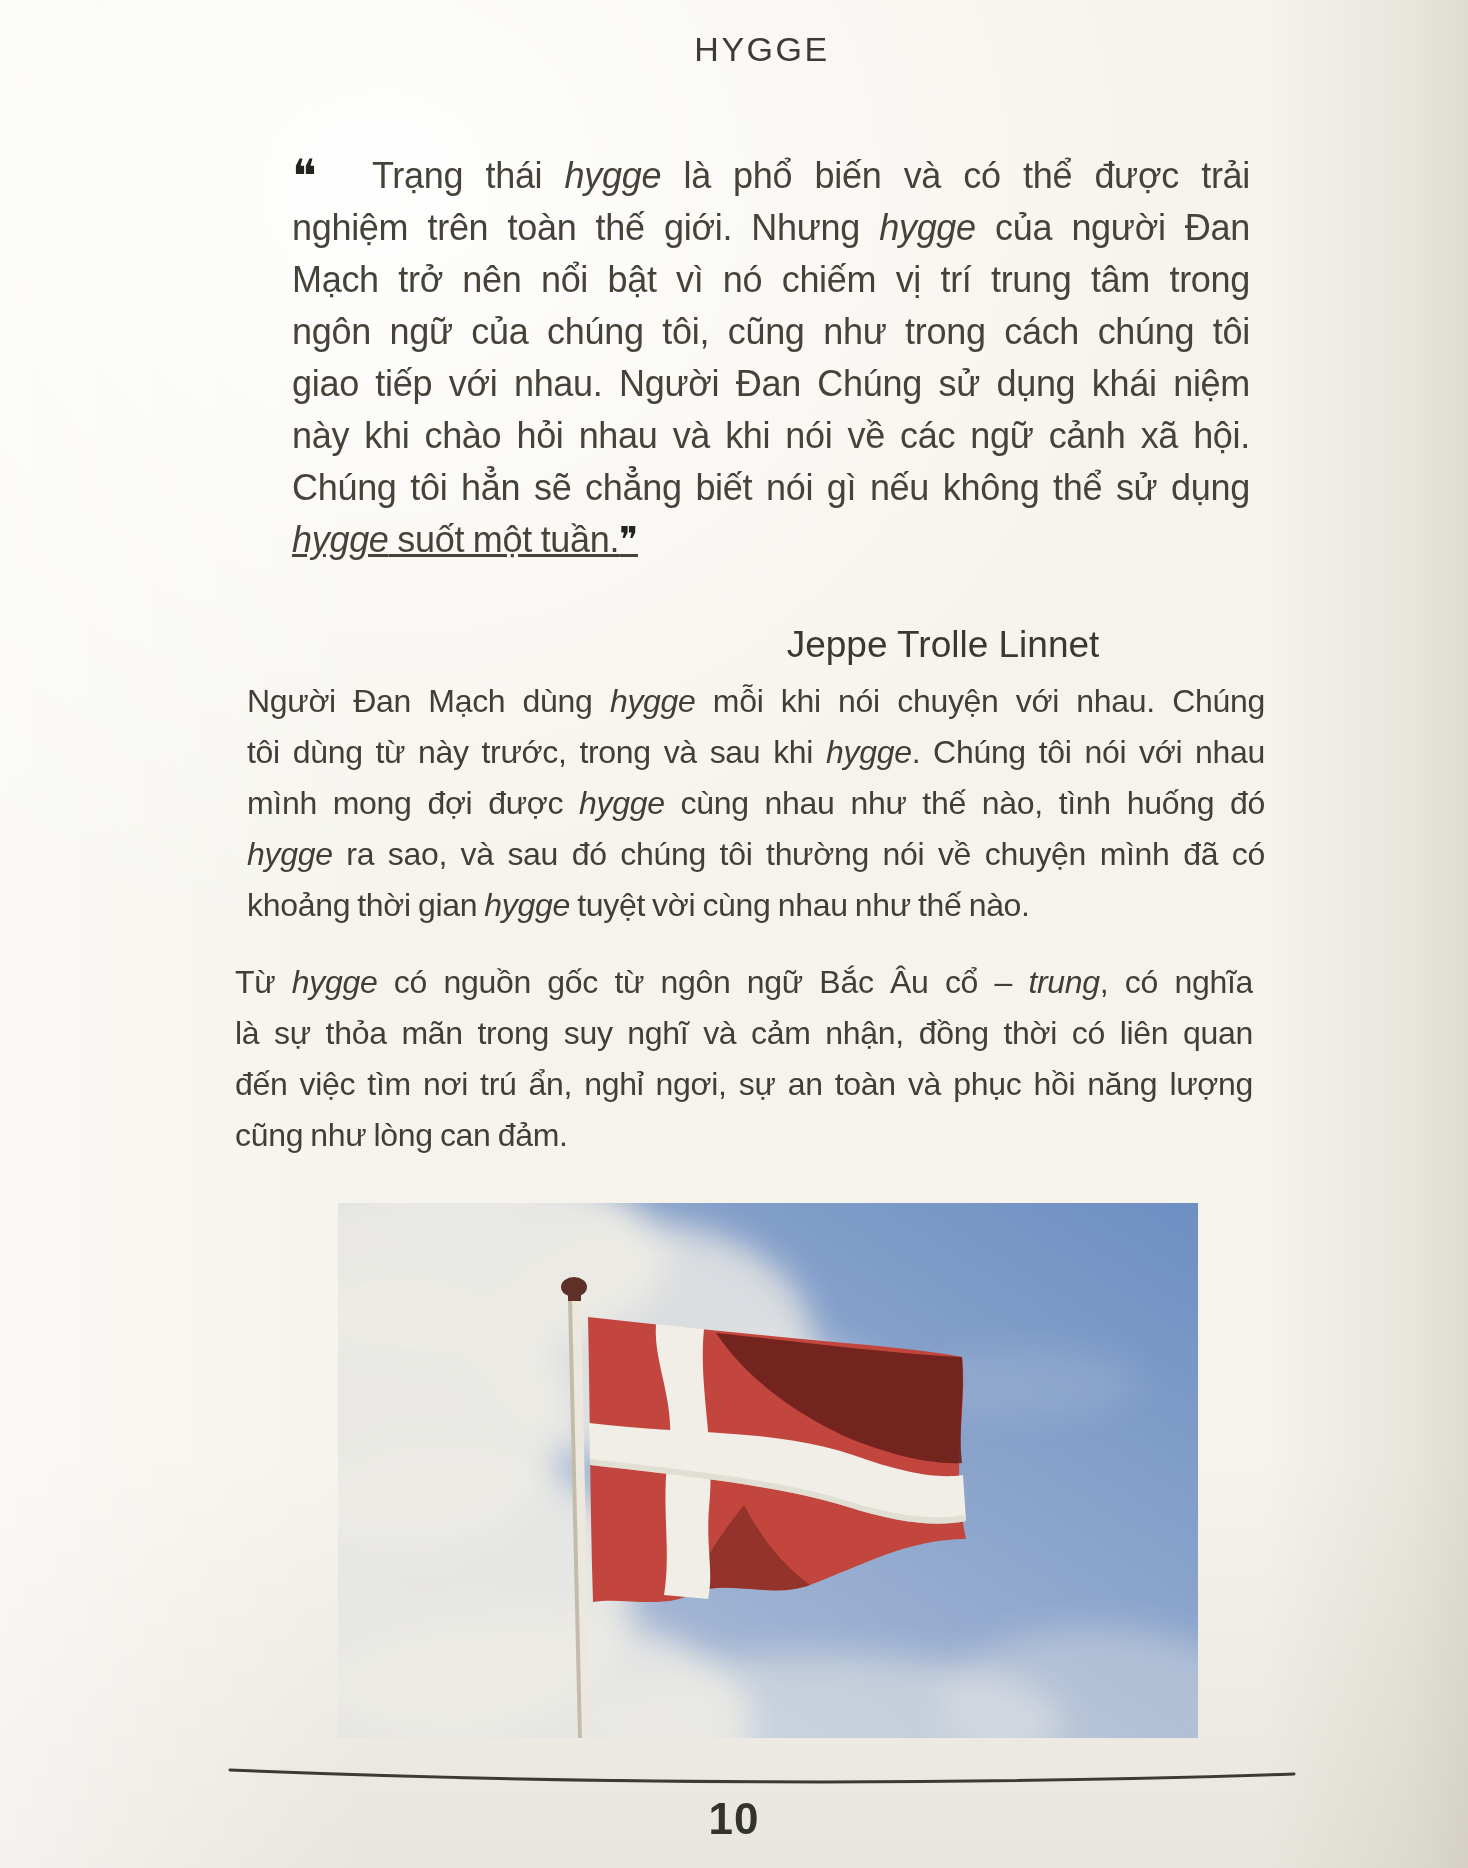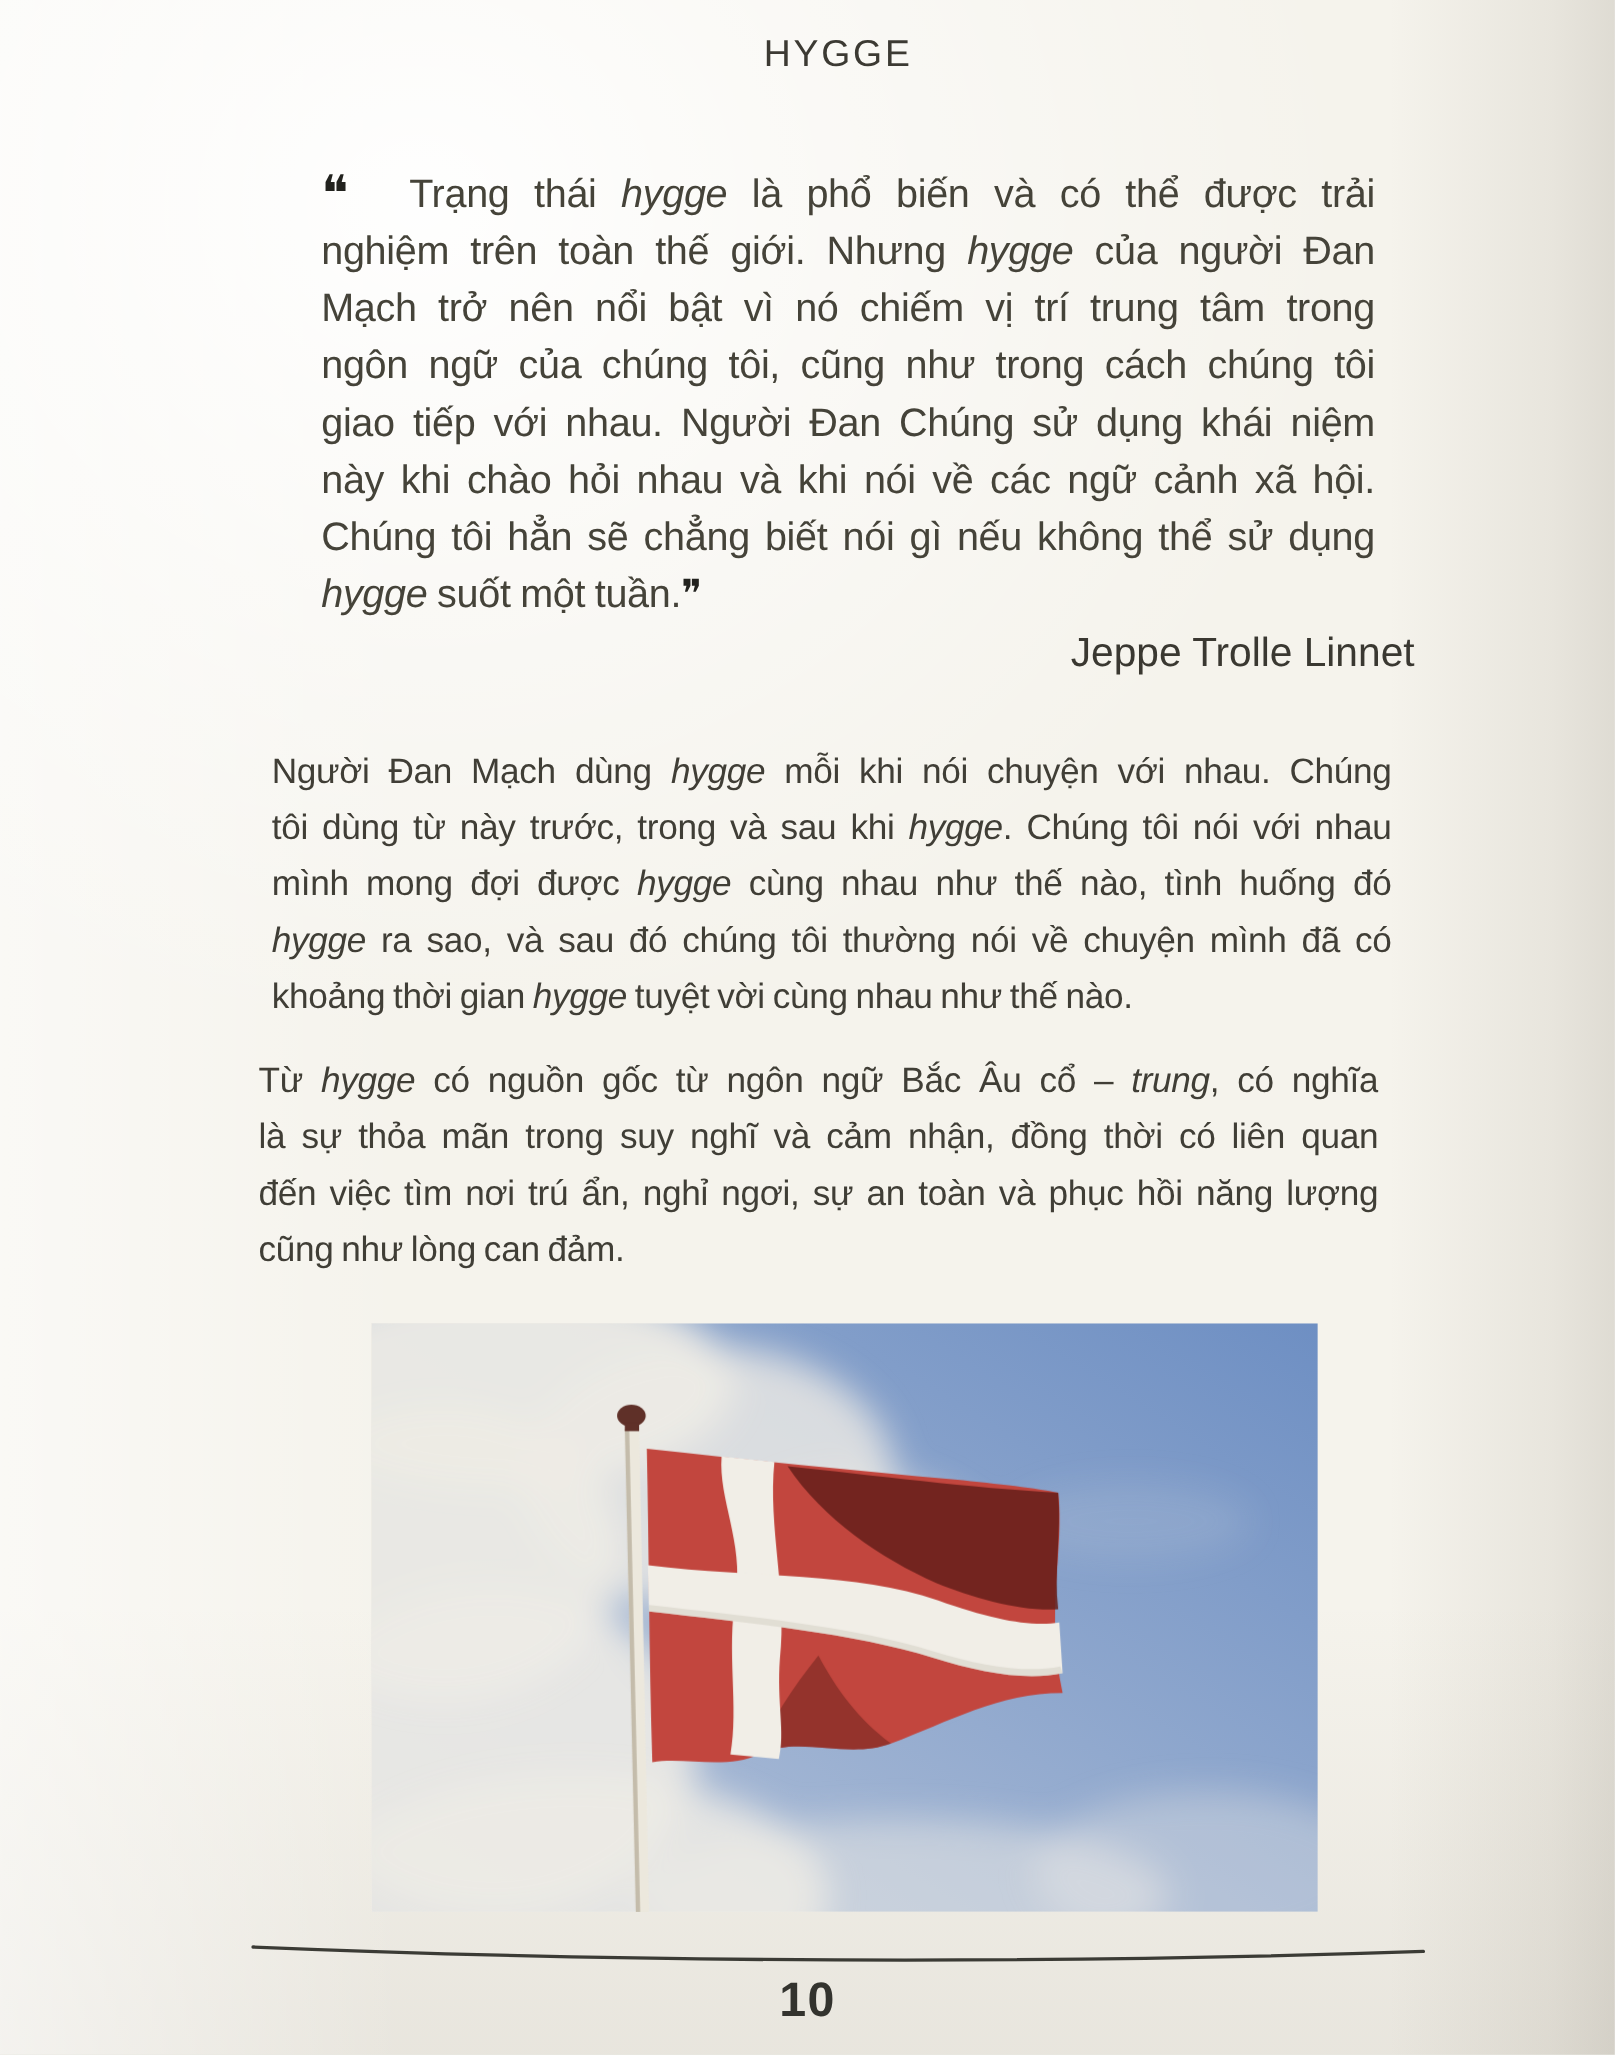--- a/index.html
+++ b/index.html
@@ -16,28 +16,28 @@
   .header{
     position:absolute;top:30px;left:56px;right:0;text-align:center;
     font-size:34px;letter-spacing:2.5px;color:#3c3a33;
   }
   .quote{
     position:absolute;left:292px;top:150px;width:958px;
     font-size:36px;line-height:52px;color:#454339;word-spacing:-1px;letter-spacing:-0.3px;
   }
   .quote .line{text-align:justify;text-align-last:justify;height:52px;overflow:hidden;}
   .quote .line.first{text-indent:80px;}
-  .quote .line.last{text-align-last:left;}
+  .quote .line.last{text-align-last:left;text-decoration:underline;}
   .openq{
     position:absolute;left:0;top:0;line-height:52px;
     font-family:"DejaVu Sans",sans-serif;font-size:46px;color:var(--quote-mark,#22221e);
   }
   .qm{font-family:"DejaVu Sans",sans-serif;font-weight:normal;font-size:0.98em;color:var(--quote-mark,#22221e);}
   .attribution{
-    position:absolute;left:600px;top:572px;width:686px;text-align:right;
+    position:absolute;left:600px;top:624px;width:686px;text-align:center;
     font-size:37px;color:#3a3831;
   }
   .para{
     position:absolute;left:235px;width:1018px;
     font-size:32px;line-height:51px;color:var(--page-text,#403e36);
     word-spacing:-1.5px;letter-spacing:-0.3px;
   }
   .para .line{text-align:justify;text-align-last:justify;height:51px;overflow:hidden;}
   .para .line.last{text-align-last:left;}
   #para1{top:676px;margin-left:12px;}

